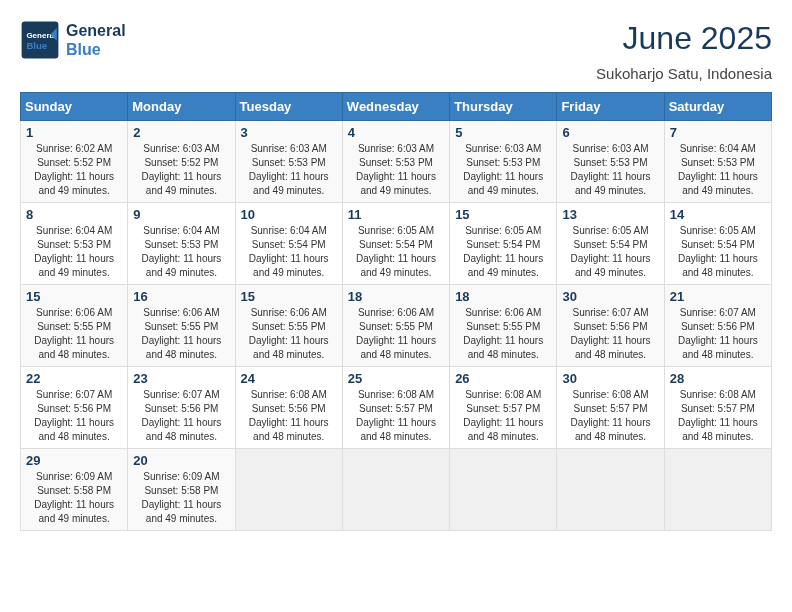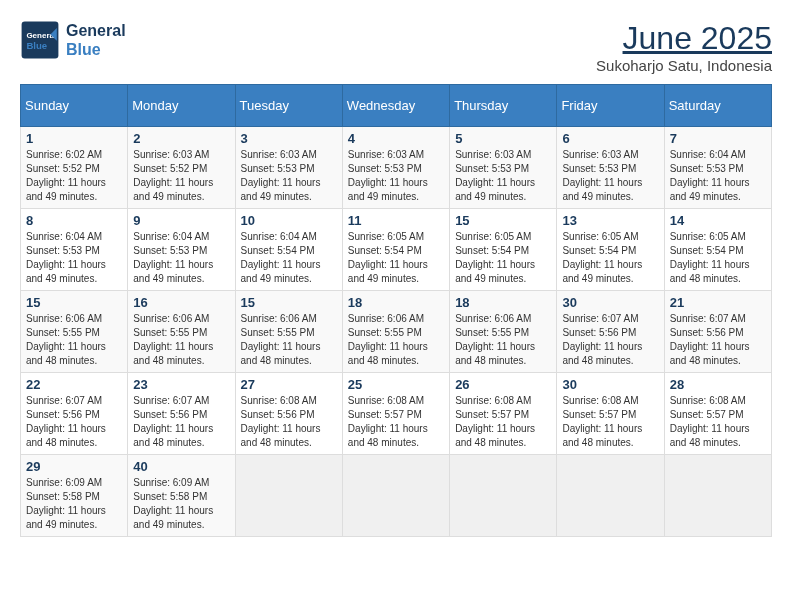--- a/index.html
+++ b/index.html
@@ -25,37 +25,37 @@
       width: 40px;
       height: 40px;
     }
     .title-area {
       text-align: right;
     }
     .calendar-title {
       font-size: 32px;
       color: #1a3a5c;
       font-weight: normal;
-      text-decoration: underline;
     }
     .calendar-subtitle {
       font-size: 15px;
       color: #444;
+      margin-top: 8px;
     }
     table {
       width: 100%;
       border-collapse: collapse;
       font-size: 11px;
     }
     thead th {
       background-color: #3a7fc1;
       color: #fff;
-      padding: 13px 4px;
+      padding: 6px 4px;
       font-size: 13px;
-      font-weight: normal;
+      font-weight: bold;
       text-align: left;
       border: 1px solid #2e6aa0;
     }
     tbody tr {
       background: #fff;
     }
     tbody tr:nth-child(odd) {
       background: #f9f9f9;
     }
     tbody td {
@@ -69,20 +69,21 @@
       font-size: 13px;
       font-weight: bold;
       color: #1a3a5c;
       display: block;
       margin-bottom: 2px;
     }
     .day-info {
       font-size: 10px;
       color: #333;
       line-height: 1.4;
+      text-align: center;
     }
     .empty-cell {
       background: #f0f0f0;
     }
   </style>
 </head>
 <body>
 
 <div class="header-area">
   <div class="logo">
@@ -301,21 +302,21 @@
       </td>
         <td>
         <span class="day-number">23</span>
         <div class="day-info">
           Sunrise: 6:07 AM<br>
           Sunset: 5:56 PM<br>
           Daylight: 11 hours and 48 minutes.
         </div>
       </td>
         <td>
-        <span class="day-number">27</span>
+        <span class="day-number">24</span>
         <div class="day-info">
           Sunrise: 6:08 AM<br>
           Sunset: 5:56 PM<br>
           Daylight: 11 hours and 48 minutes.
         </div>
       </td>
         <td>
         <span class="day-number">25</span>
         <div class="day-info">
           Sunrise: 6:08 AM<br>
@@ -351,21 +352,21 @@
       <tr>
         <td>
         <span class="day-number">29</span>
         <div class="day-info">
           Sunrise: 6:09 AM<br>
           Sunset: 5:58 PM<br>
           Daylight: 11 hours and 49 minutes.
         </div>
       </td>
         <td>
-        <span class="day-number">40</span>
+        <span class="day-number">20</span>
         <div class="day-info">
           Sunrise: 6:09 AM<br>
           Sunset: 5:58 PM<br>
           Daylight: 11 hours and 49 minutes.
         </div>
       </td>
         <td class="empty-cell"></td>
         <td class="empty-cell"></td>
         <td class="empty-cell"></td>
         <td class="empty-cell"></td>

